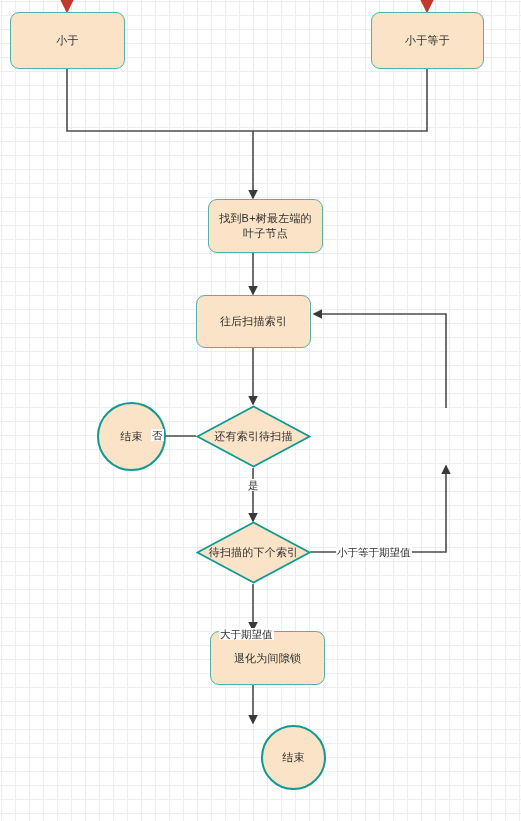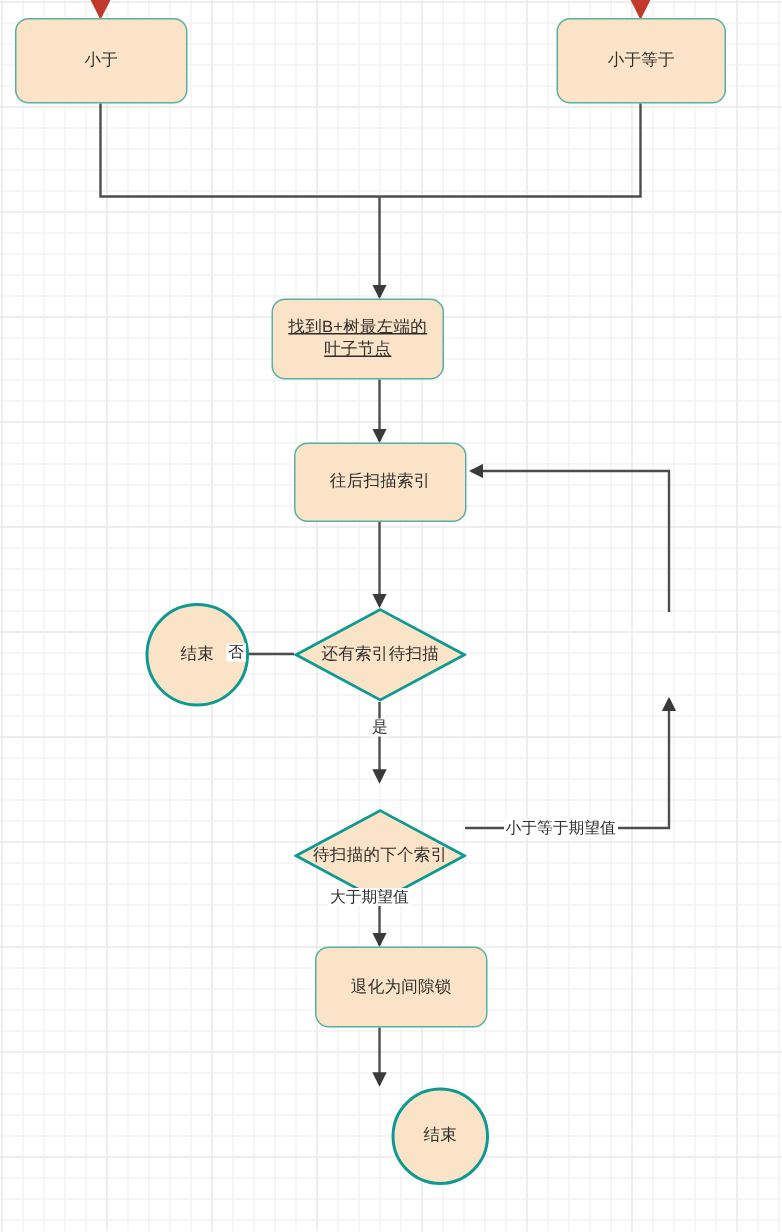--- a/index.html
+++ b/index.html
@@ -140,56 +140,56 @@
   </svg>
 
   <div class="node box" style="left:10px; top:12px; width:115px; height:57px;">
     <span>小于</span>
   </div>
 
   <div class="node box" style="left:371px; top:12px; width:113px; height:57px;">
     <span>小于等于</span>
   </div>
 
-  <div class="node box" style="left:181px; top:199px; width:115px; height:54px;text-decoration:underline;">
+  <div class="node box" style="left:208px; top:199px; width:115px; height:54px;">
     <span>找到B+树最左端的叶子节点</span>
   </div>
 
   <div class="node box" style="left:196px; top:295px; width:115px; height:53px;">
     <span>往后扫描索引</span>
   </div>
 
   <div class="node diamond" style="left:196px; top:405px; width:115px; height:63px;">
     <svg width="115" height="63" viewBox="0 0 115 63">
       <polygon points="57.5,1.4 113.6,31.5 57.5,61.6 1.4,31.5" fill="#fae3c6" stroke="#0e9a92" stroke-width="1.8"></polygon>
     </svg>
     <span class="dtext">还有索引待扫描</span>
   </div>
 
   <div class="node circle" style="left:57px; top:402px; width:69px; height:69px;">
     <span>结束</span>
   </div>
 
 
-  <div class="node diamond" style="left:196px; top:521px; width:115px; height:63px;margin-top:18px;">
+  <div class="node diamond" style="left:196px; top:521px; width:115px; height:63px;">
     <svg width="115" height="63" viewBox="0 0 115 63">
       <polygon points="57.5,1.4 113.6,31.5 57.5,61.6 1.4,31.5" fill="#fae3c6" stroke="#0e9a92" stroke-width="1.8"></polygon>
     </svg>
     <span class="dtext">待扫描的下个索引</span>
   </div>
 
   <div class="node box" style="left:196px; top:631px; width:115px; height:54px;margin-left:14px;">
     <span>退化为间隙锁</span>
   </div>
 
   <div class="node circle" style="left:221px; top:725px; width:65px; height:65px;">
     <span>结束</span>
   </div>
 
   <div class="edge-label boxed" style="left:151px; top:429px;">否</div>
 
   <div class="edge-label boxed" style="left:247px; top:479px;">是</div>
 
   <div class="edge-label boxed" style="left:336px; top:546px;">小于等于期望值</div>
 
-  <div class="edge-label boxed" style="left:219px; top:592px;text-align:right;">大于期望值</div>
+  <div class="edge-label boxed" style="left:219px; top:628px;text-align:right;">大于期望值</div>
 
 </div>
 
 </body></html>

